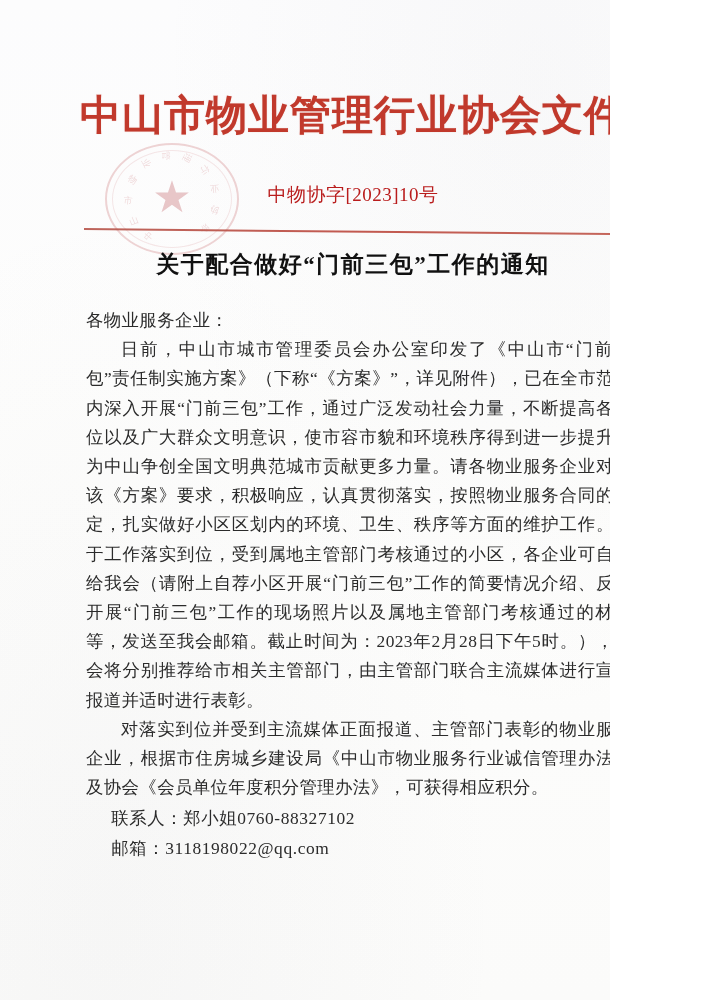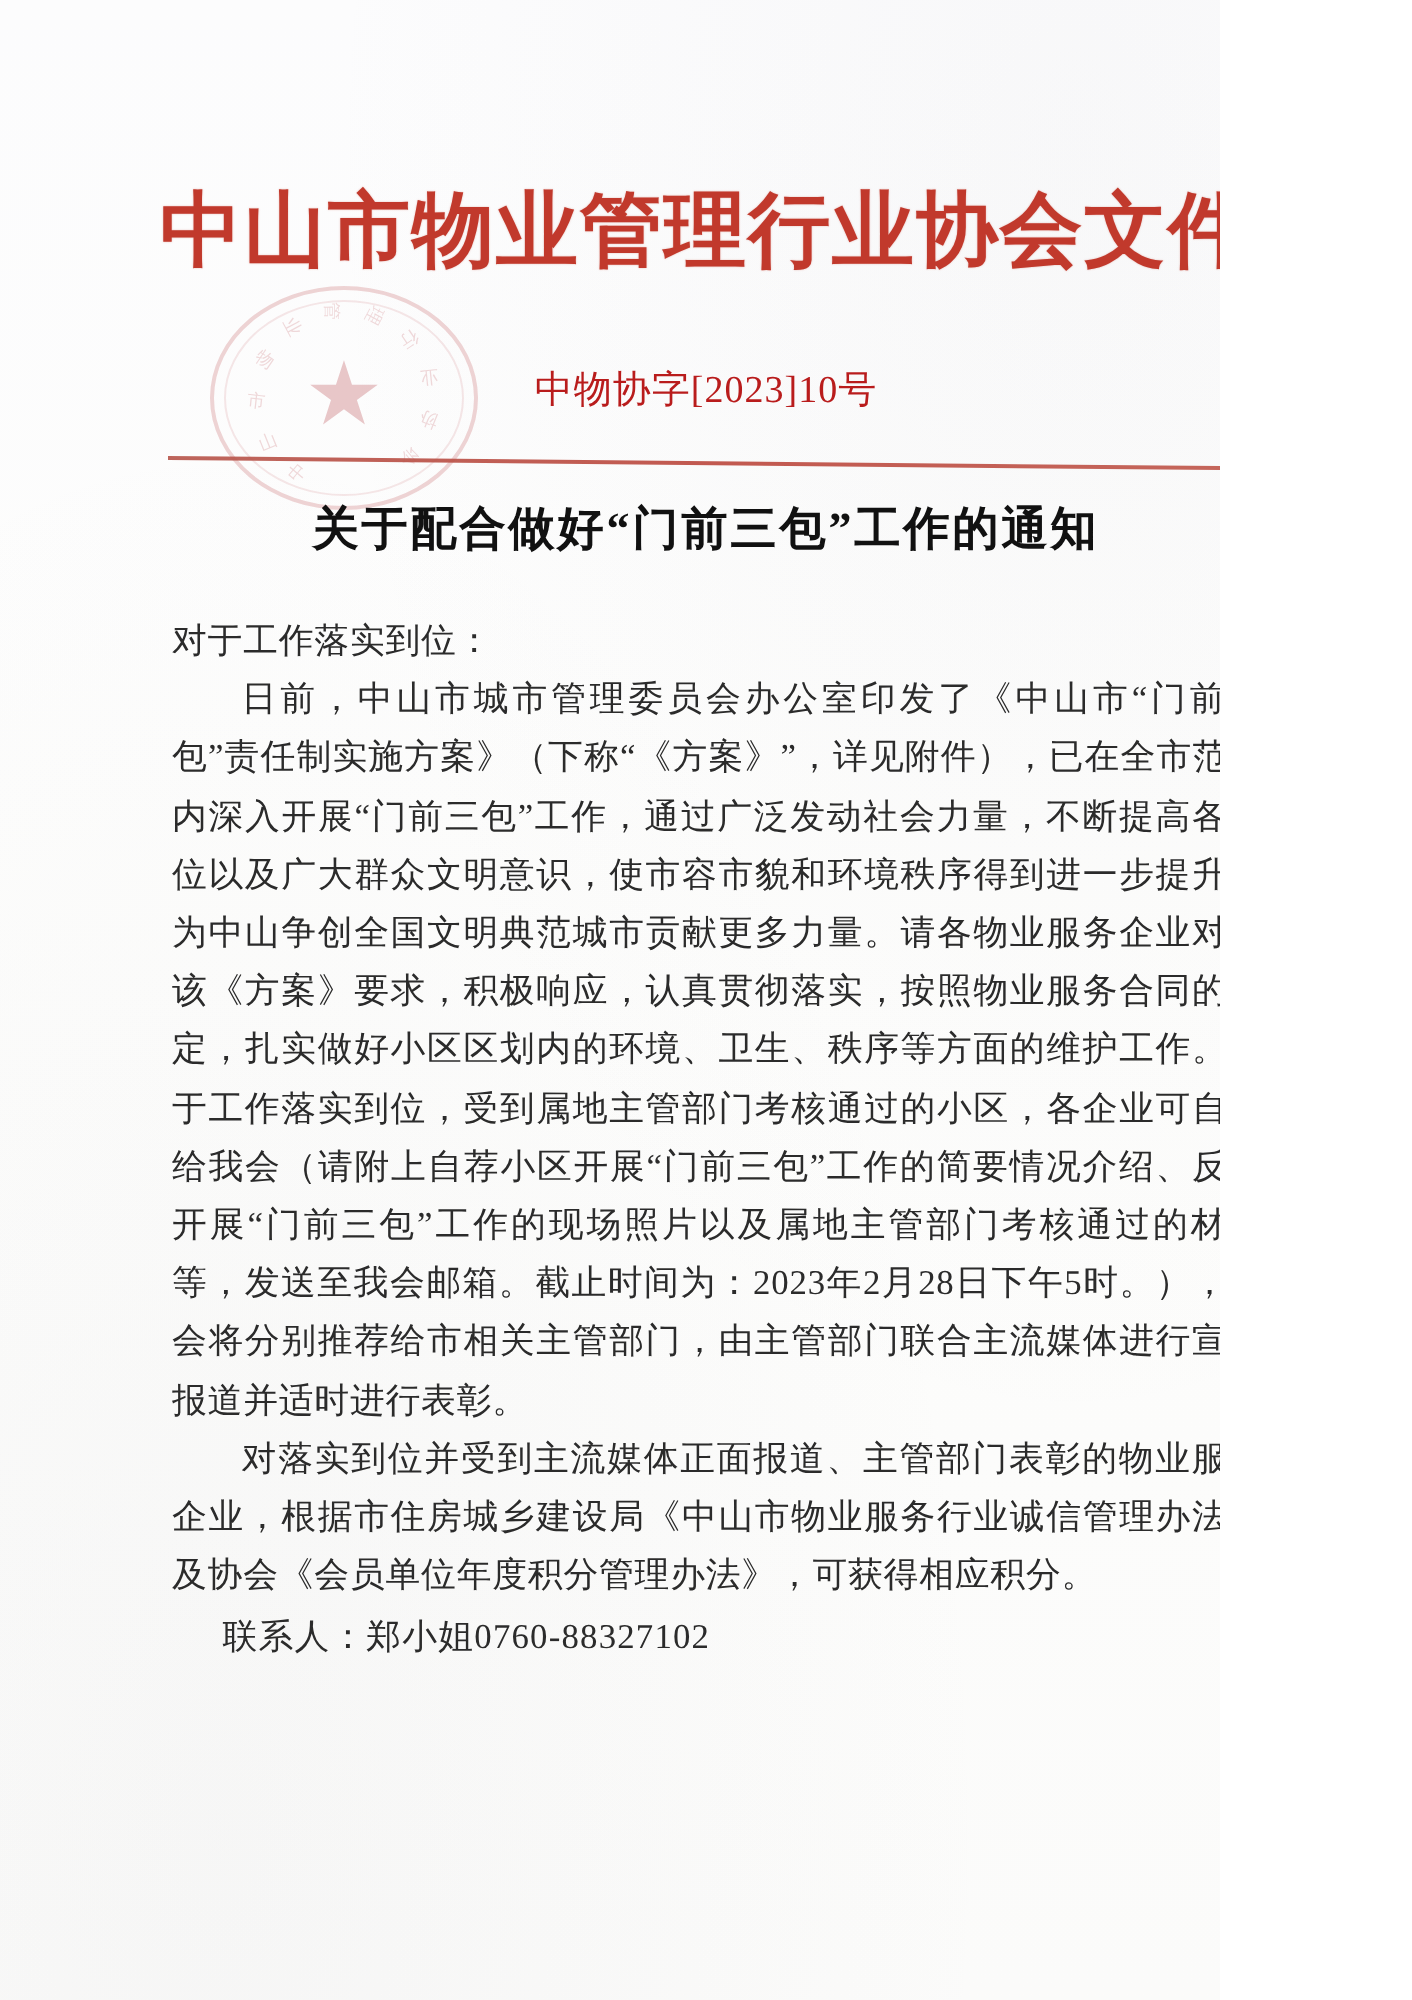--- a/index.html
+++ b/index.html
@@ -188,26 +188,27 @@
     <div class="seal-star">★</div>
   </div>
 
   <div class="doc-number">中物协字[2023]10号</div>
 
   <div class="red-rule"></div>
 
   <div class="doc-title">关于配合做好“门前三包”工作的通知</div>
 
   <div class="body-area">
-    <p class="salutation">对于工作落实到位：</p>
+    <p class="salutation">各物业服务企业：</p>
 
     <p class="para">日前，中山市城市管理委员会办公室印发了《中山市“门前三包”责任制实施方案》（下称“《方案》”，详见附件），已在全市范围内深入开展“门前三包”工作，通过广泛发动社会力量，不断提高各单位以及广大群众文明意识，使市容市貌和环境秩序得到进一步提升，为中山争创全国文明典范城市贡献更多力量。请各物业服务企业对照该《方案》要求，积极响应，认真贯彻落实，按照物业服务合同的约定，扎实做好小区区划内的环境、卫生、秩序等方面的维护工作。对于工作落实到位，受到属地主管部门考核通过的小区，各企业可自荐给我会（请附上自荐小区开展“门前三包”工作的简要情况介绍、反映开展“门前三包”工作的现场照片以及属地主管部门考核通过的材料等，发送至我会邮箱。截止时间为：2023年2月28日下午5时。），我会将分别推荐给市相关主管部门，由主管部门联合主流媒体进行宣传报道并适时进行表彰。</p>
 
     <p class="para">对落实到位并受到主流媒体正面报道、主管部门表彰的物业服务企业，根据市住房城乡建设局《中山市物业服务行业诚信管理办法》及协会《会员单位年度积分管理办法》，可获得相应积分。</p>
 
     <div class="contact-block">
       <p class="contact-line">
         <span>联系人：郑小姐</span><span class="phone">0760-88327102</span>
       </p>
+      <p class="contact-line">邮箱：3118198022@qq.com</p>
     </div>
   </div>
 
 </div>
 
 </body></html>

